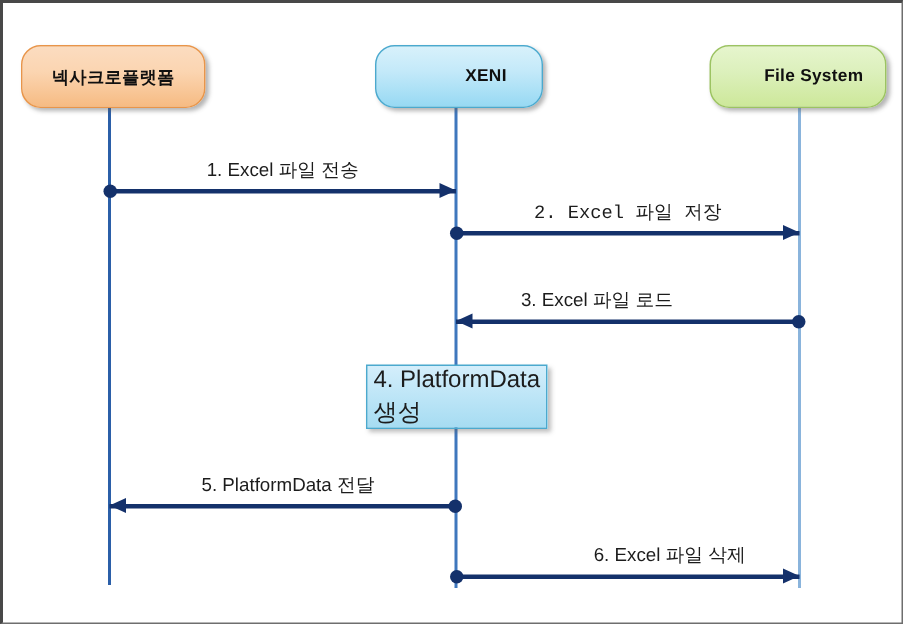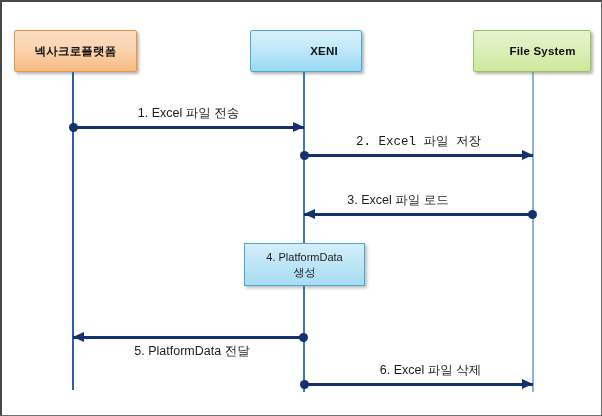--- a/index.html
+++ b/index.html
@@ -21,21 +21,21 @@
     border-left: 2px solid #484848;
     border-right: 1px solid #6e6e6e;
     border-bottom: 1px solid #6e6e6e;
     overflow: hidden;
   }
 
   
   .actor-box {
     position: absolute;
     box-sizing: border-box;
-    border-radius: 2px;
+    border-radius: 13px;
     display: flex;
     align-items: center;
     justify-content: center;
     text-align: center;
     font-weight: bold;
     font-size: 11.5px;
     color: #101010;
     letter-spacing: 0.2px;
     box-shadow: 2px 2px 3px rgba(90,90,90,0.45);
   }
@@ -108,22 +108,21 @@
 
   
   .action-box {
     position: absolute;
     box-sizing: border-box;
     background: linear-gradient(to bottom, #d4eefb 0%, #bfe6f7 45%, #a6dcf2 100%);
     border: 1px solid #4ba9ce;
     display: flex;
     align-items: center;
     justify-content: center;
-    text-align: center;
-    font-size: 11px;
+    font-size: 16px;
     color: #1c1c1c;
     line-height: 1.35;
     box-shadow: 2px 2px 3px rgba(90,90,90,0.4);
   }
 </style>
 </head>
 <body>
 
 <div id="canvas">
 
@@ -168,23 +167,23 @@
     <div>
       <div>4. PlatformData</div>
       <div>생성</div>
     </div>
   </div>
 
   <div class="msg" style="left:71px; top:334px;">
     <div class="line" style="width:231px;"></div>
     <div class="dot" style="left:226px;"></div>
     <div class="arrow left" style="left:0px;"></div>
-    <div class="label" style="left:0px; width:238px;margin-top:28px;">5. PlatformData 전달</div>
+    <div class="label" style="left:0px; width:238px;">5. PlatformData 전달</div>
   </div>
 
   <div class="msg" style="left:302px; top:381px;">
     <div class="line" style="width:229px;"></div>
     <div class="dot" style="left:-4px;"></div>
     <div class="arrow right" style="left:218px;"></div>
-    <div class="label" style="left:0px; width:213px;padding-left:20px;">6. Excel 파일 삭제</div>
+    <div class="label" style="left:16px; width:213px;padding-left:20px;">6. Excel 파일 삭제</div>
   </div>
 
 </div>
 
 </body></html>

